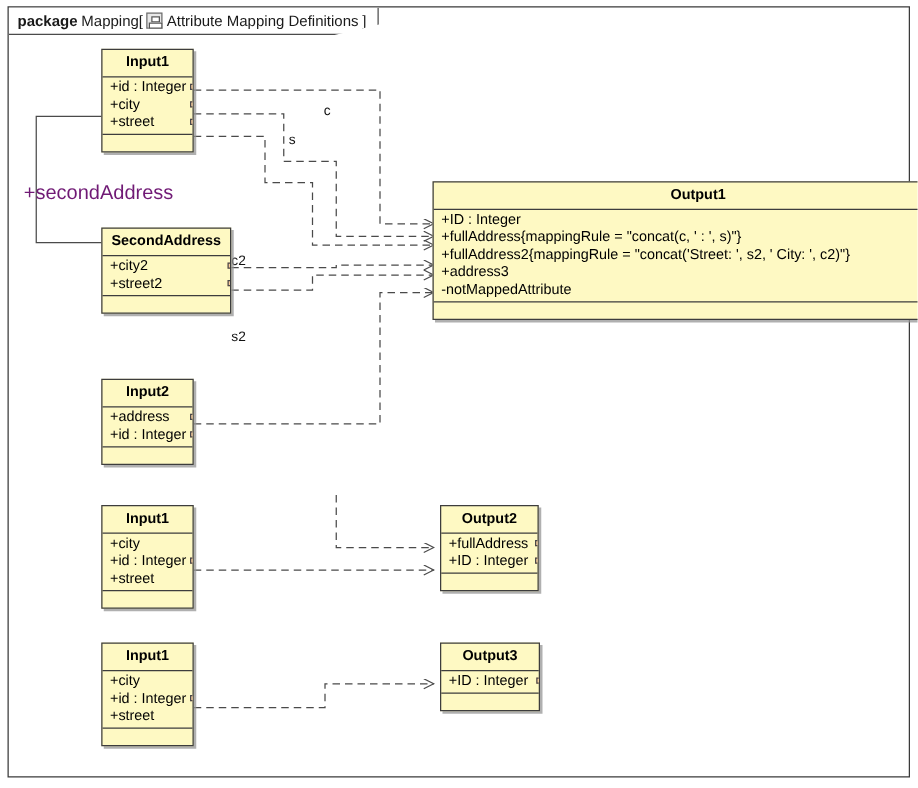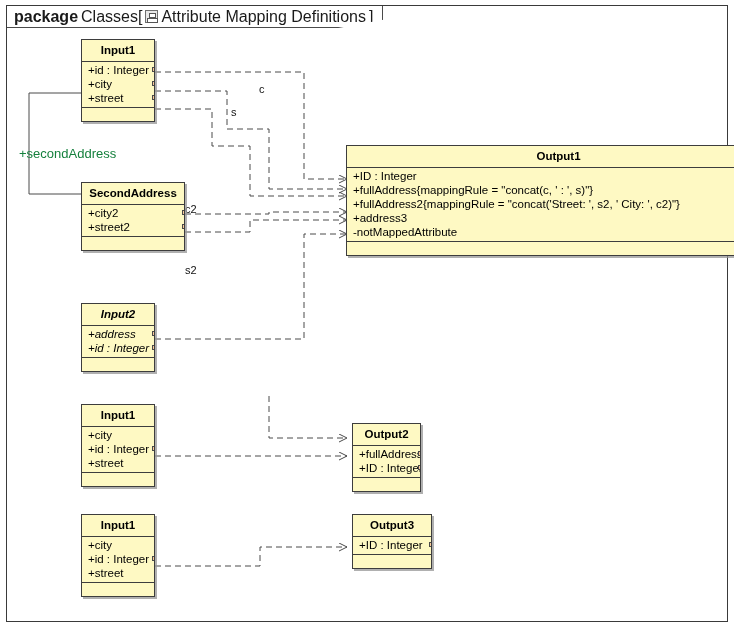--- a/index.html
+++ b/index.html
@@ -34,21 +34,21 @@
     left: 0px;
     top: 0px;
     height: 22px;
     padding: 0 9px 0 7px;
     display: flex;
     align-items: center;
     gap: 3px;
     background: #ffffff;
     border-right: 1px solid #4a4a4a;
     border-bottom: 1px solid #4a4a4a;
-    font-size: 16px;
+    font-size: 12px;
     color: #1a1a1a;
     white-space: nowrap;
     box-sizing: border-box;
     -webkit-clip-path: polygon(0 0, 100% 0, 100% 62%, 88% 100%, 0 100%);
     clip-path: polygon(0 0, 100% 0, 100% 62%, 88% 100%, 0 100%);
   }
   #pkg-tab .kw { font-weight: bold; }
   .tab-icon {
     display: inline-block;
     width: 13px;
@@ -133,33 +133,33 @@
   }
   .wire-label {
     position: absolute;
     font-size: 11px;
     color: #111;
     background: transparent;
     white-space: nowrap;
   }
   .assoc-label {
     position: absolute;
-    font-size: 13px;
-    color: #15803d;
+    font-size: 16px;
+    color: #701a75;
     white-space: nowrap;
   }
 </style>
 </head>
 <body>
 
 <div id="canvas">
 
   <div id="pkg-tab">
     <span class="kw">package</span>
-    <span>Classes[</span>
+    <span>Mapping[</span>
     <span class="tab-icon"></span>
     <span>Attribute Mapping Definitions</span>
     <span>]</span>
   </div>
 
   <svg id="wires" viewBox="0 0 722 617" width="722" height="617">
     <defs>
       <marker id="oarrow" markerWidth="10" markerHeight="10" refX="9" refY="4" orient="auto" markerUnits="userSpaceOnUse">
         <path d="M1,0 L9,4 L1,8" fill="none" stroke="#4a4a4a" stroke-width="1"></path>
       </marker>
@@ -221,40 +221,40 @@
     <div class="attrs">
       <div class="attr">+ID : Integer<span class="port" style="right:-3px; top:4px;"></span></div>
       <div class="attr">+fullAddress{mappingRule = "concat(c, ' : ', s)"}<span class="port" style="right:-3px; top:4px;"></span></div>
       <div class="attr">+fullAddress2{mappingRule = "concat('Street: ', s2, ' City: ', c2)"}<span class="port" style="right:-3px; top:4px;"></span></div>
       <div class="attr">+address3<span class="port" style="right:-3px; top:4px;"></span></div>
       <div class="attr">-notMappedAttribute</div>
     </div>
     <div class="ops"></div>
   </div>
 
-  <div class="uml" style="left:74px; top:297px; width:74px;font-style:italic;">
+  <div class="uml" style="left:74px; top:297px; width:74px;">
     <div class="title">Input2</div>
     <div class="attrs">
       <div class="attr">+address<span class="port" style="right:-3px; top:4px;"></span></div>
       <div class="attr">+id : Integer<span class="port" style="right:-3px; top:4px;"></span></div>
     </div>
     <div class="ops"></div>
   </div>
 
   <div class="uml" style="left:74px; top:398px; width:74px;">
     <div class="title">Input1</div>
     <div class="attrs">
       <div class="attr">+city</div>
       <div class="attr">+id : Integer<span class="port" style="right:-3px; top:4px;"></span></div>
       <div class="attr">+street</div>
     </div>
     <div class="ops"></div>
   </div>
 
-  <div class="uml" style="left:345px; top:398px; width:69px;margin-top:19px;">
+  <div class="uml" style="left:345px; top:398px; width:79px;">
     <div class="title">Output2</div>
     <div class="attrs">
       <div class="attr">+fullAddress<span class="port" style="right:-3px; top:4px;"></span></div>
       <div class="attr">+ID : Integer<span class="port" style="right:-3px; top:4px;"></span></div>
     </div>
     <div class="ops"></div>
   </div>
 
   <div class="uml" style="left:74px; top:508px; width:74px;">
     <div class="title">Input1</div>

